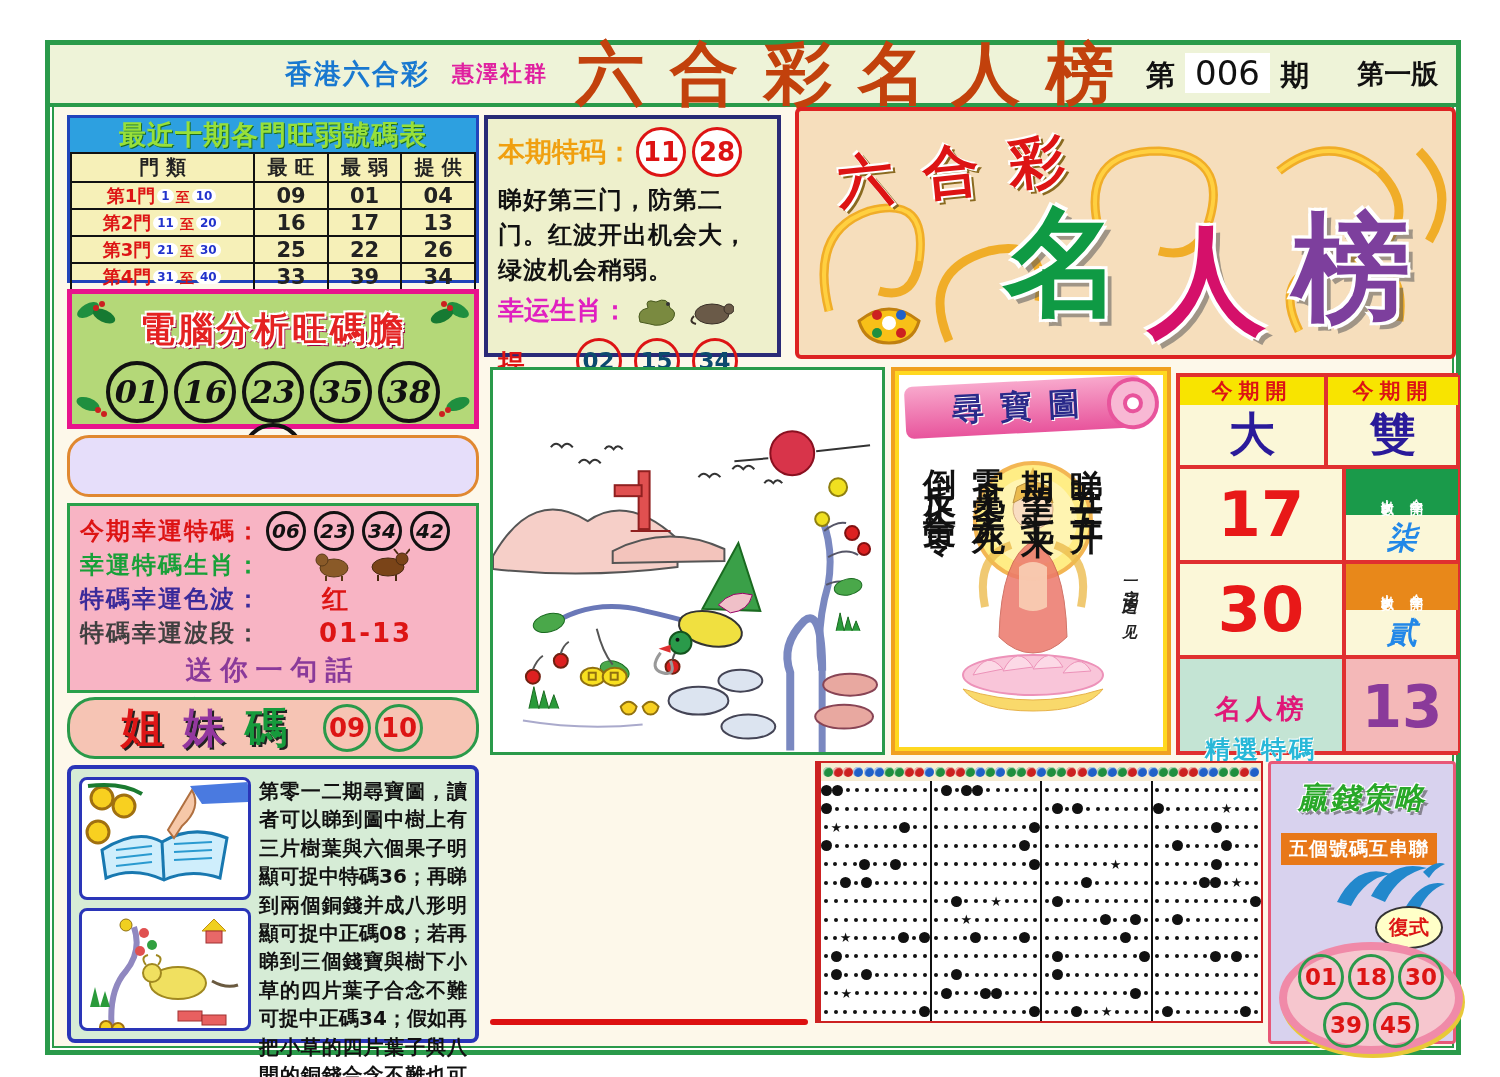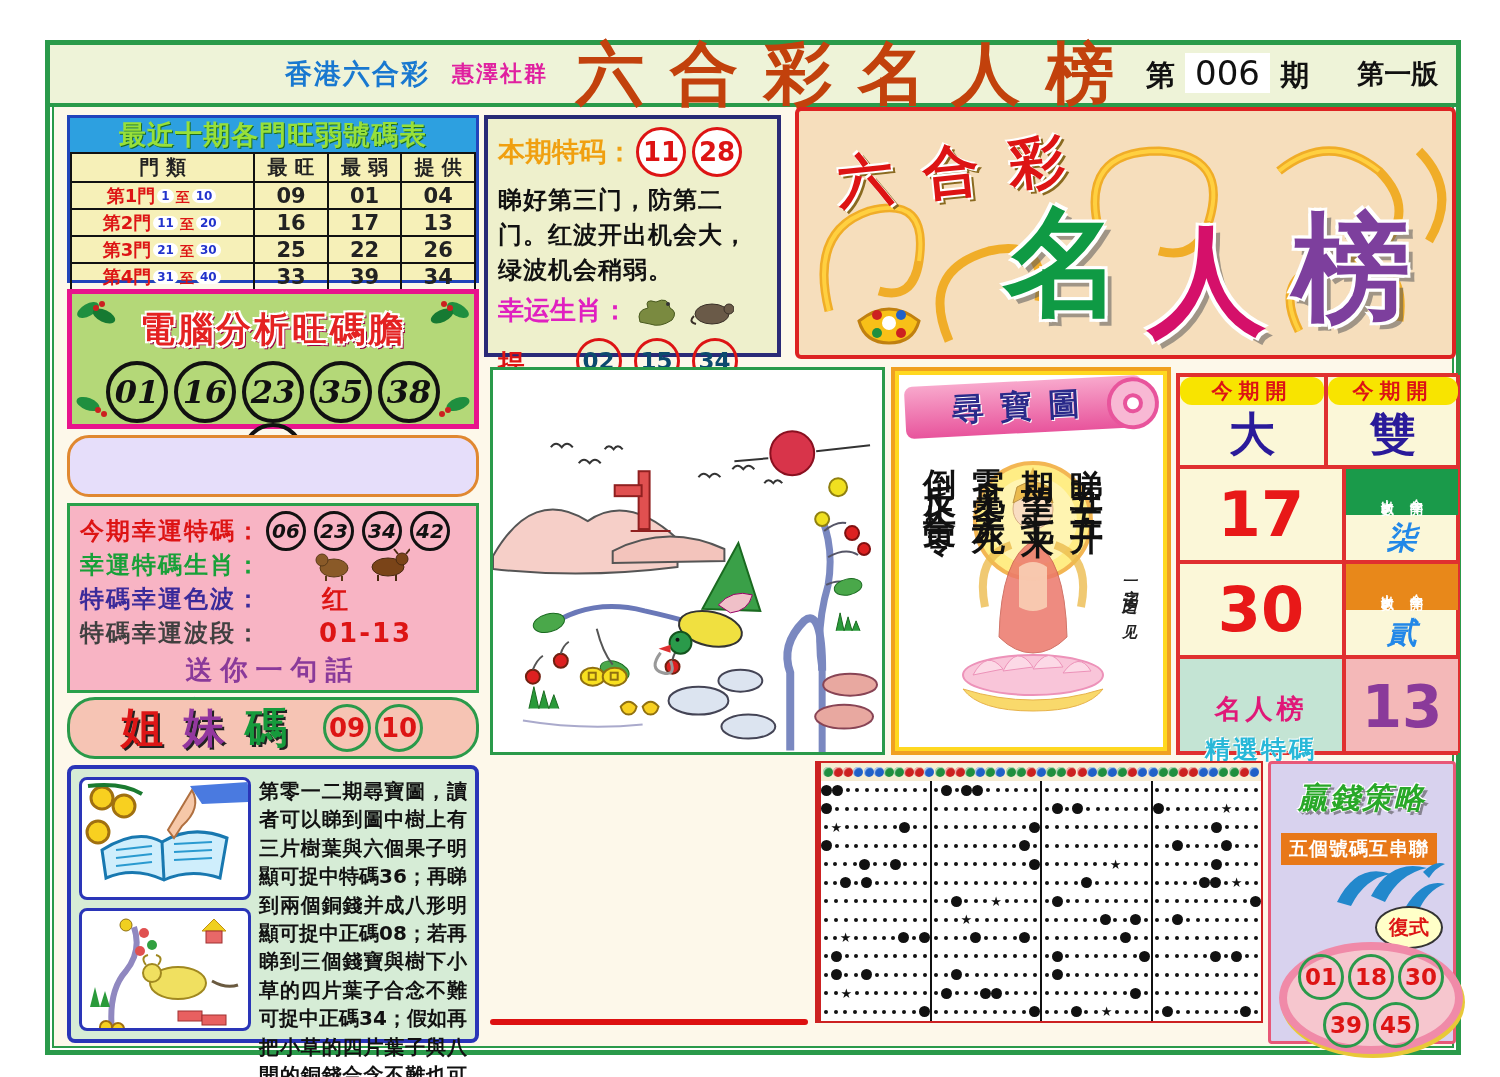--- a/index.html
+++ b/index.html
@@ -97,21 +97,21 @@
       flex-direction:row-reverse;justify-content:center;gap:16px;z-index:2;}
   .poem-col{writing-mode:vertical-rl;font-size:33px;font-weight:bold;color:#111;line-height:1;
       letter-spacing:14px;}
   .poem-side{writing-mode:vertical-rl;font-size:15px;font-weight:bold;color:#222;margin-top:130px;
       font-style:italic;letter-spacing:4px;}
   .buddha{position:absolute;left:20px;top:66px;z-index:1;opacity:.85;}
   
   .res-box{left:1126px;top:328px;width:282px;height:382px;background:#fbf7d8;border:2px solid #e03030;}
   .rcell{position:absolute;border:2px solid #e03030;box-sizing:border-box;}
   .yellow-head{background:#f8e400;color:#dd1414;font-size:21px;font-weight:bold;text-align:center;
-      height:28px;line-height:28px;letter-spacing:6px;border-radius:12px;}
+      height:28px;line-height:28px;letter-spacing:6px;}
   .big-navy{color:#2a1a9a;font-size:46px;font-weight:bold;text-align:center;line-height:58px;}
   .big-red{color:#e81818;font-size:62px;font-weight:bold;text-align:center;}
   .stat-head{height:46px;display:flex;align-items:center;justify-content:center;gap:16px;}
   .stat-v{writing-mode:vertical-rl;color:#fff;font-size:13px;font-weight:bold;letter-spacing:2px;line-height:1;}
   .stat-char{color:#2288e8;font-size:30px;font-weight:bold;font-style:italic;text-align:center;}
   .board-name{color:#e01878;font-size:27px;font-weight:bold;text-align:center;letter-spacing:4px;margin-top:32px;}
   .board-sub{color:#28b8d8;font-size:25px;font-weight:bold;text-align:center;letter-spacing:3px;margin-top:6px;
       text-shadow:-1px -1px 0 #fff,1px 1px 0 #fff;}
   .board-num{color:#8a3a9a;font-size:58px;font-weight:bold;text-align:center;line-height:96px;}
   

